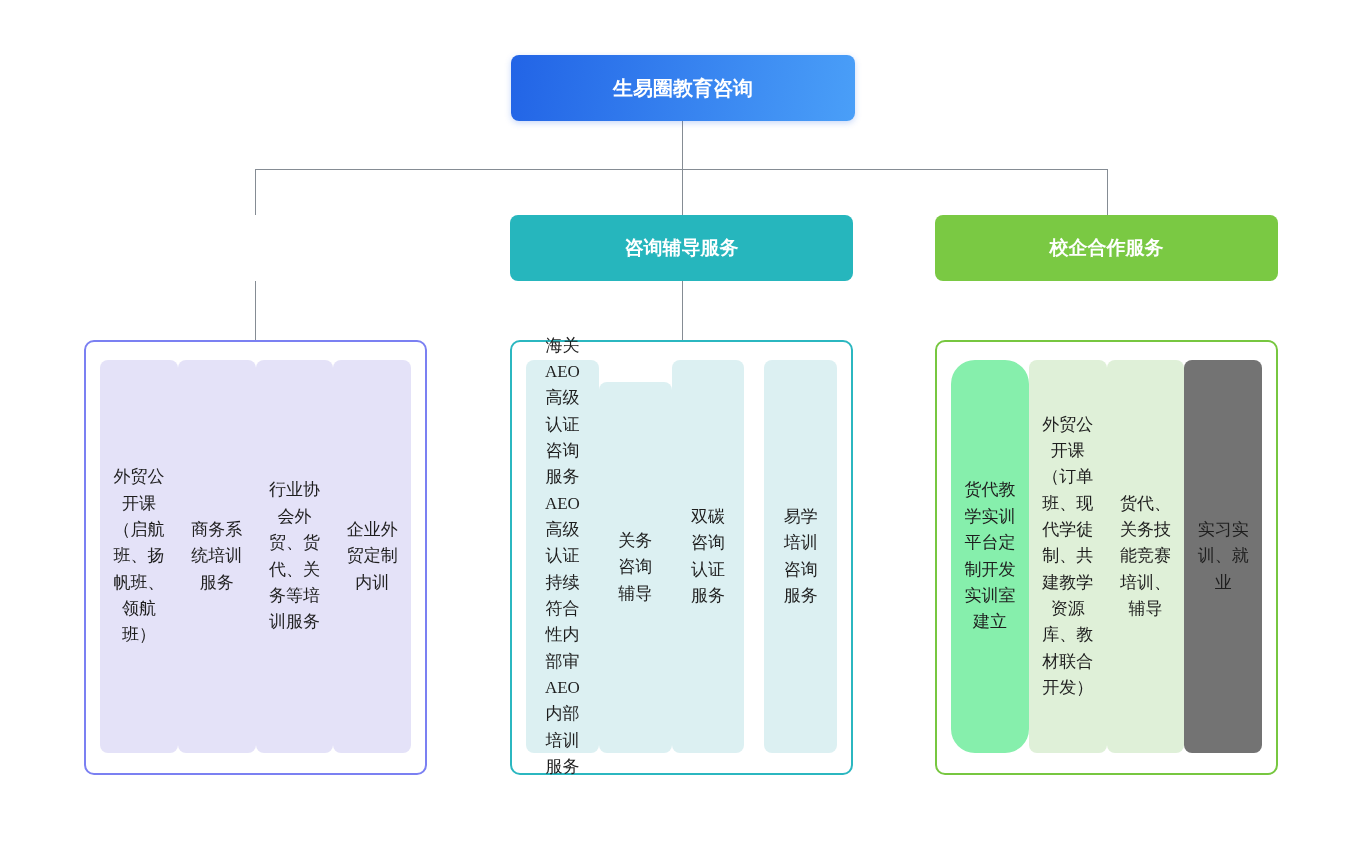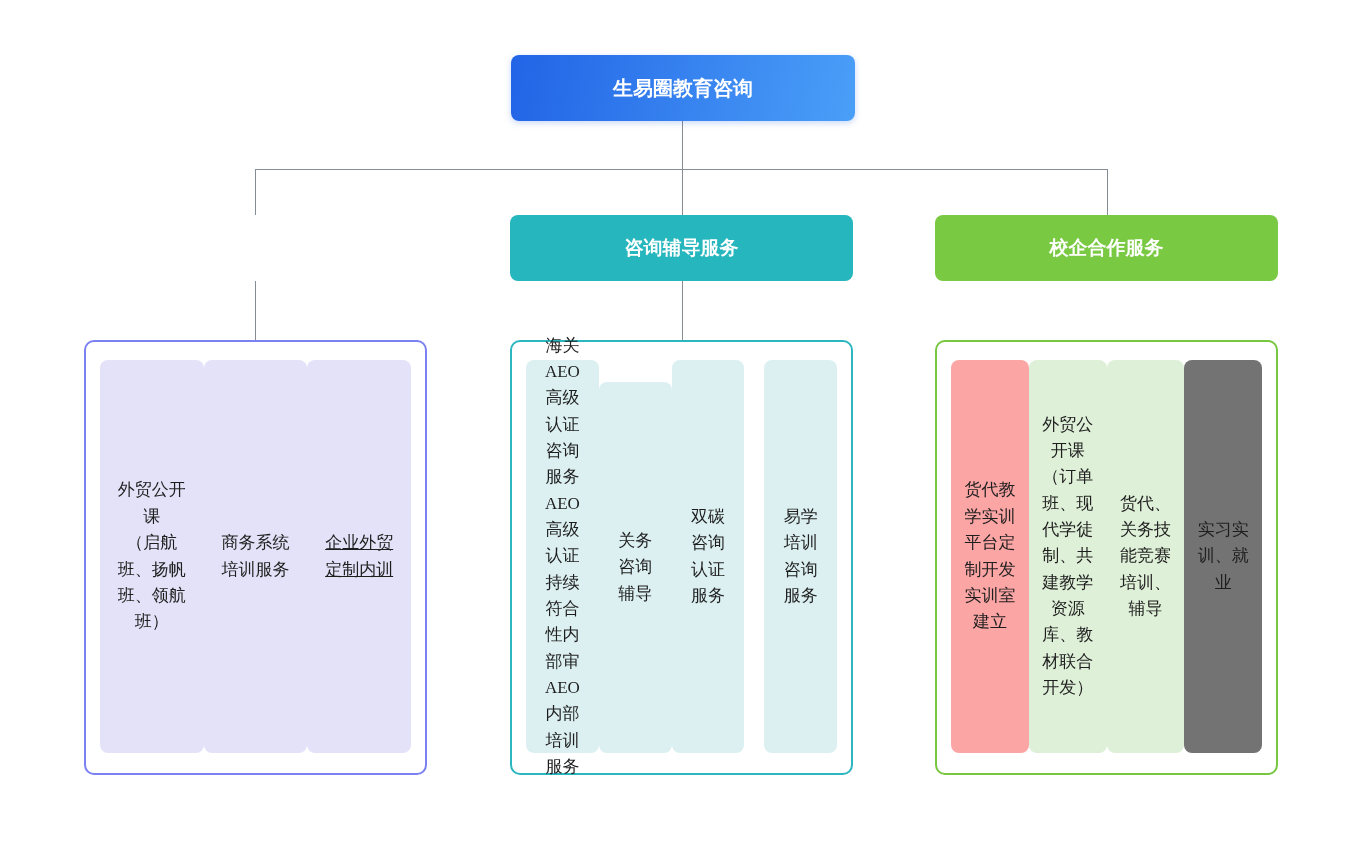--- a/index.html
+++ b/index.html
@@ -103,35 +103,36 @@
   <div class="line v" style="left:1107px; top:169px; height:46px;"></div>
   <div class="line v" style="left:255px; top:281px; height:59px;"></div>
   <div class="line v" style="left:682px; top:281px; height:59px;"></div>
 
   <div class="root-box">生易圈教育咨询</div>
 
   <div class="branch-container branch-0 col-0-x" style="border-color: rgb(123, 128, 242);">
     <div class="item" style="background-color: rgb(228, 226, 248);">外贸公开课
 （启航班、扬帆班、领航班）</div>
     <div class="item" style="background-color: rgb(228, 226, 248);">商务系统培训服务</div>
-    <div class="item" style="background-color: rgb(228, 226, 248); text-decoration: underline;">企业外贸定制内训</div>
+    <div class="item" style="background-color: rgb(228, 226, 248);">行业协会外贸、货代、关务等培训服务</div>
+    <div class="item" style="background-color: rgb(228, 226, 248);">企业外贸定制内训</div>
   </div>
 
   <div class="branch-header col-1-x" style="background-color: rgb(38, 182, 189); text-align: center;">咨询辅导服务</div>
   <div class="branch-container branch-1 col-1-x" style="border-color: rgb(43, 183, 192);">
     <div class="item tall" style="background-color: rgb(220, 240, 242); font-family: Liberation Serif, serif;">海关AEO高级认证咨询服务
 AEO高级认证持续符合性内部审
 AEO内部培训服务</div>
     <div class="item" style="background-color: rgb(220, 240, 242); margin-top: 22px;">关务咨询辅导</div>
     <div class="item" style="background-color: rgb(220, 240, 242);">双碳咨询认证服务</div>
     <div class="item" style="background-color: rgb(220, 240, 242); margin-left: 20px;">易学培训咨询服务</div>
   </div>
 
   <div class="branch-header col-2-x" style="background-color: rgb(122, 201, 67);">校企合作服务</div>
   <div class="branch-container branch-2 col-2-x" style="border-color: rgb(119, 199, 64);">
-    <div class="item" style="background-color: #fca5a5;">货代教学实训平台定制开发
+    <div class="item" style="background-color: #86efac; border-radius: 24px;">货代教学实训平台定制开发
 实训室建立</div>
     <div class="item tall" style="background-color: rgb(223, 240, 216);">外贸公开课（订单班、现代学徒制、共建教学资源库、教材联合开发）</div>
     <div class="item" style="background-color: rgb(223, 240, 216);">货代、关务技能竞赛培训、辅导</div>
     <div class="item" style="background-color: #737373;">实习实训、就业</div>
   </div>
 
 </div>
 
 </body></html>

